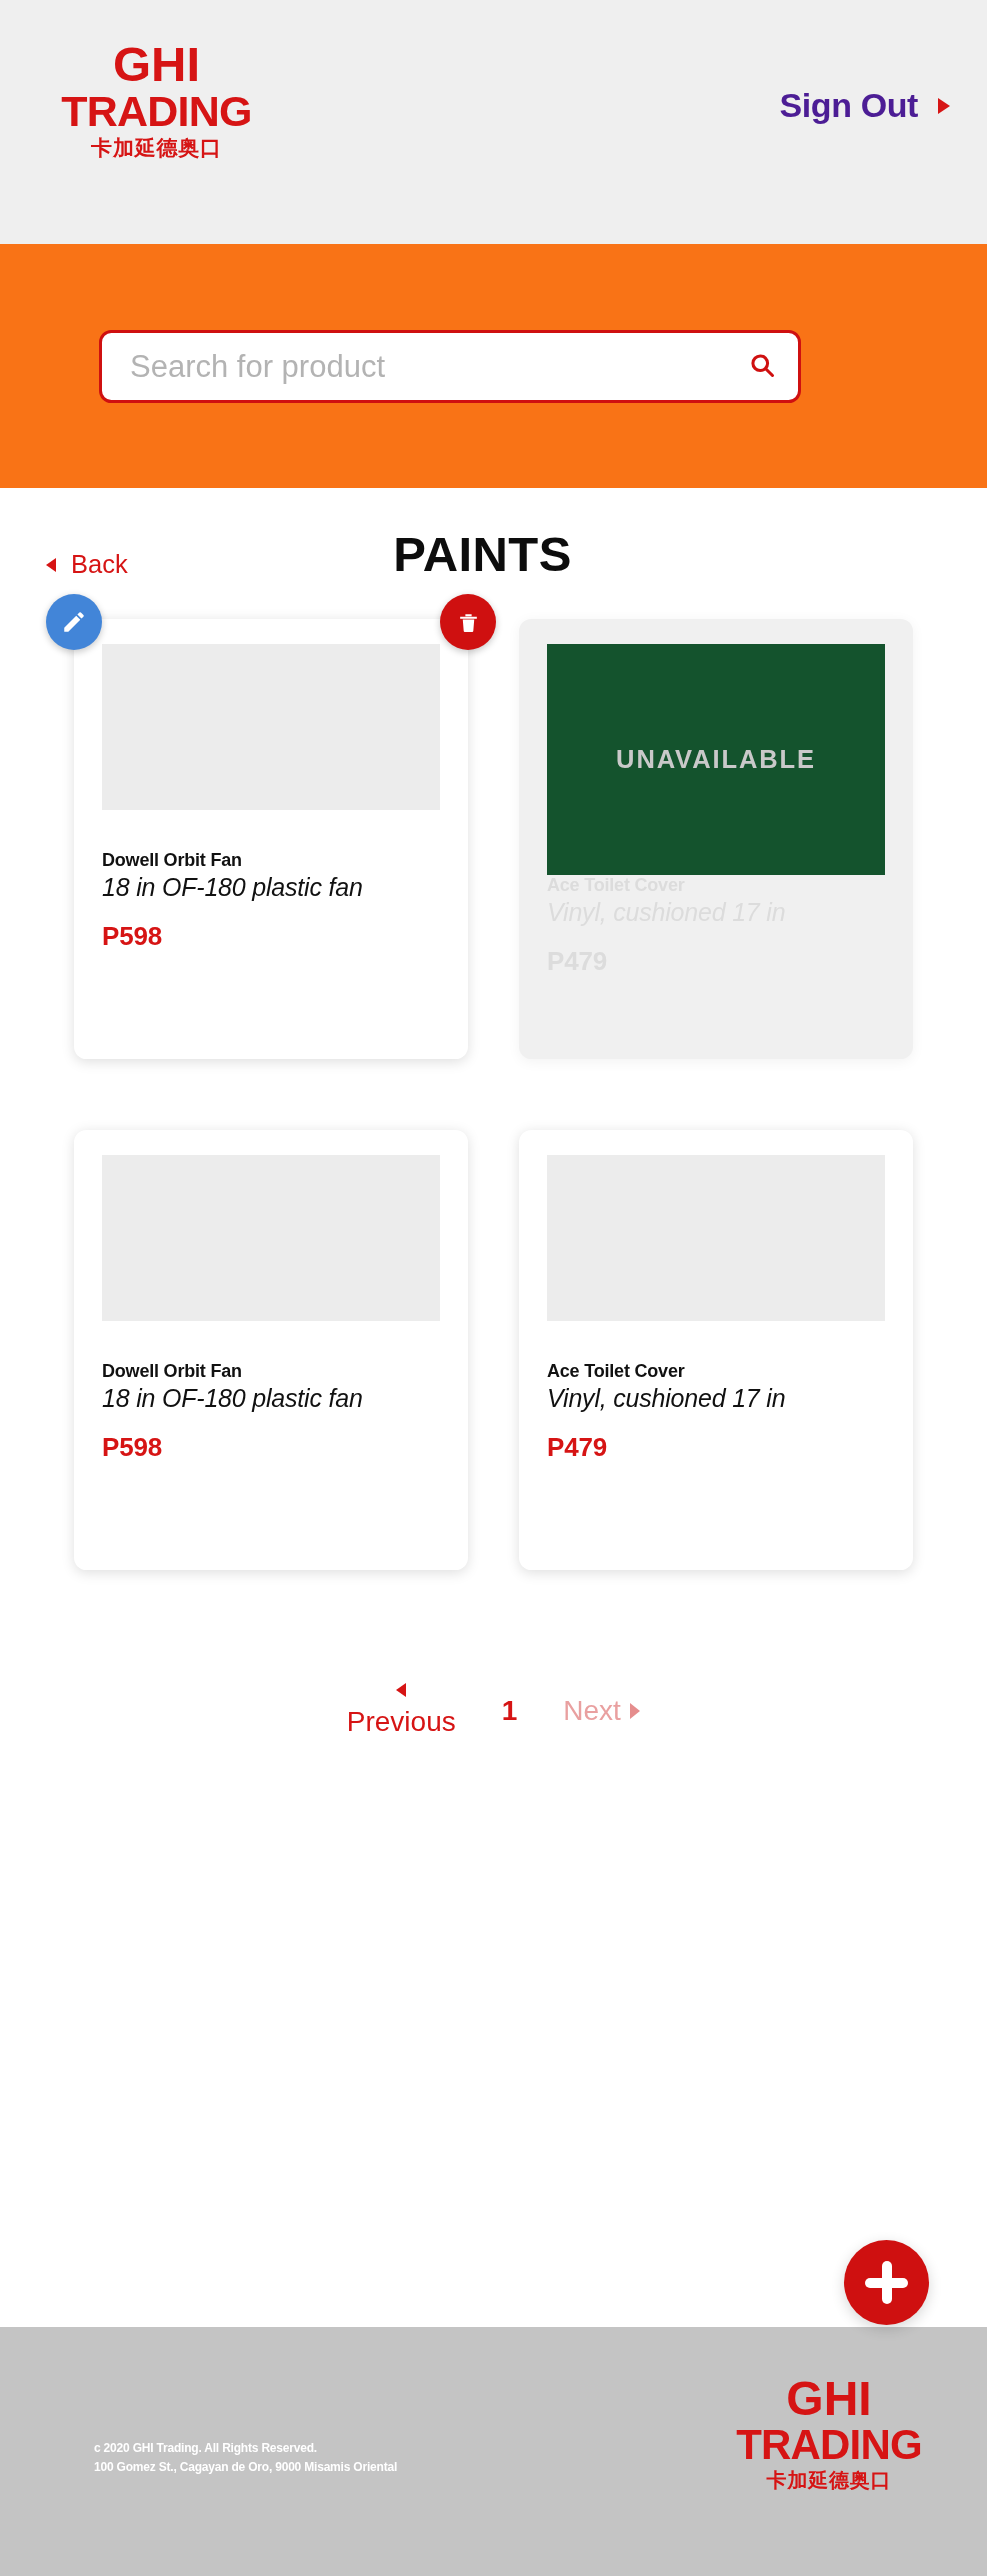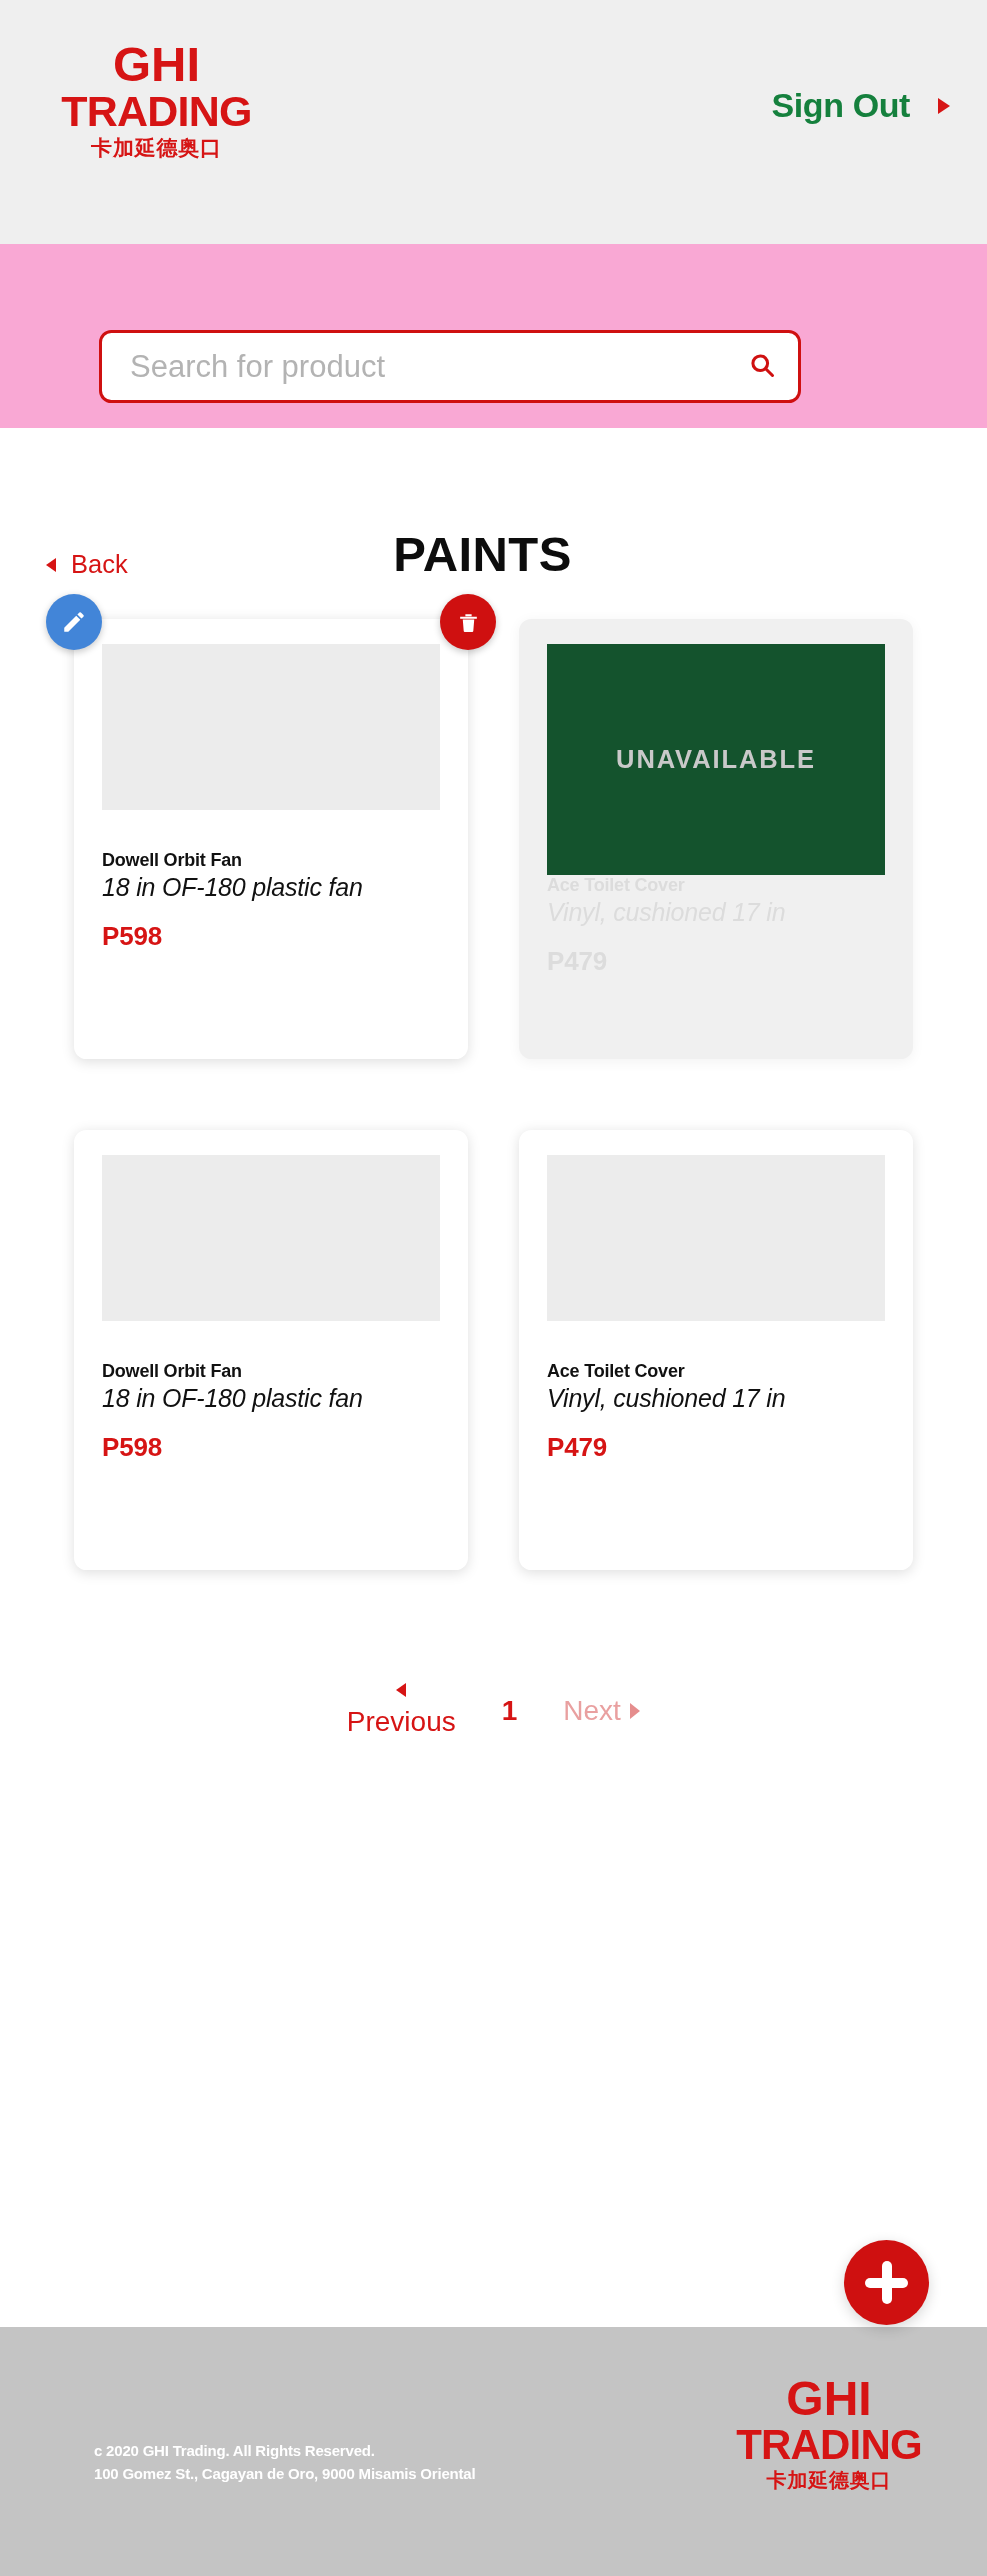--- a/index.html
+++ b/index.html
@@ -57,22 +57,22 @@
     font-weight: 700;
     letter-spacing: 0.8px;
     margin-top: 4.6px;
   }
   .signout {
     position: absolute;
     right: 37px;
     top: 86px;
     display: flex;
     align-items: center;
-    gap: 28px;
-    color: #15803d;
+    gap: 20px;
+    color: #4c1d95;
     font-size: 34px;
     font-weight: 700;
     letter-spacing: -0.4px;
     cursor: pointer;
     white-space: nowrap;
   }
   .tri-right {
     width: 0; height: 0;
     border-left: 12.3px solid #d61414;
     border-top: 8.5px solid transparent;
@@ -83,22 +83,22 @@
     border-right: 10px solid #d61414;
     border-top: 7.7px solid transparent;
     border-bottom: 7.7px solid transparent;
   }
 
   
   .searchband {
     position: absolute;
     left: 0; top: 244px;
     width: 987px;
-    height: 184px;
-    background: #f9a8d4;
+    height: 244px;
+    background: #f97316;
   }
   .searchbox {
     position: absolute;
     left: 99px;
     top: 86px;
     width: 702px;
     height: 73px;
     background: #ffffff;
     border: 3.1px solid #cf1010;
     border-radius: 12.3px;
@@ -287,21 +287,21 @@
     bottom: 0;
     width: 987px;
     height: 249px;
     background: #c4c4c4;
   }
   .footer-text {
     position: absolute;
     left: 94px;
     top: 112px;
     color: #ffffff;
-    font-size: 15px;
+    font-size: 12px;
     font-weight: 700;
     line-height: 1.55;
     letter-spacing: -0.2px;
   }
   .footer-brand {
     position: absolute;
     right: 46px;
     top: 48px;
     width: 224px;
     text-align: center;

